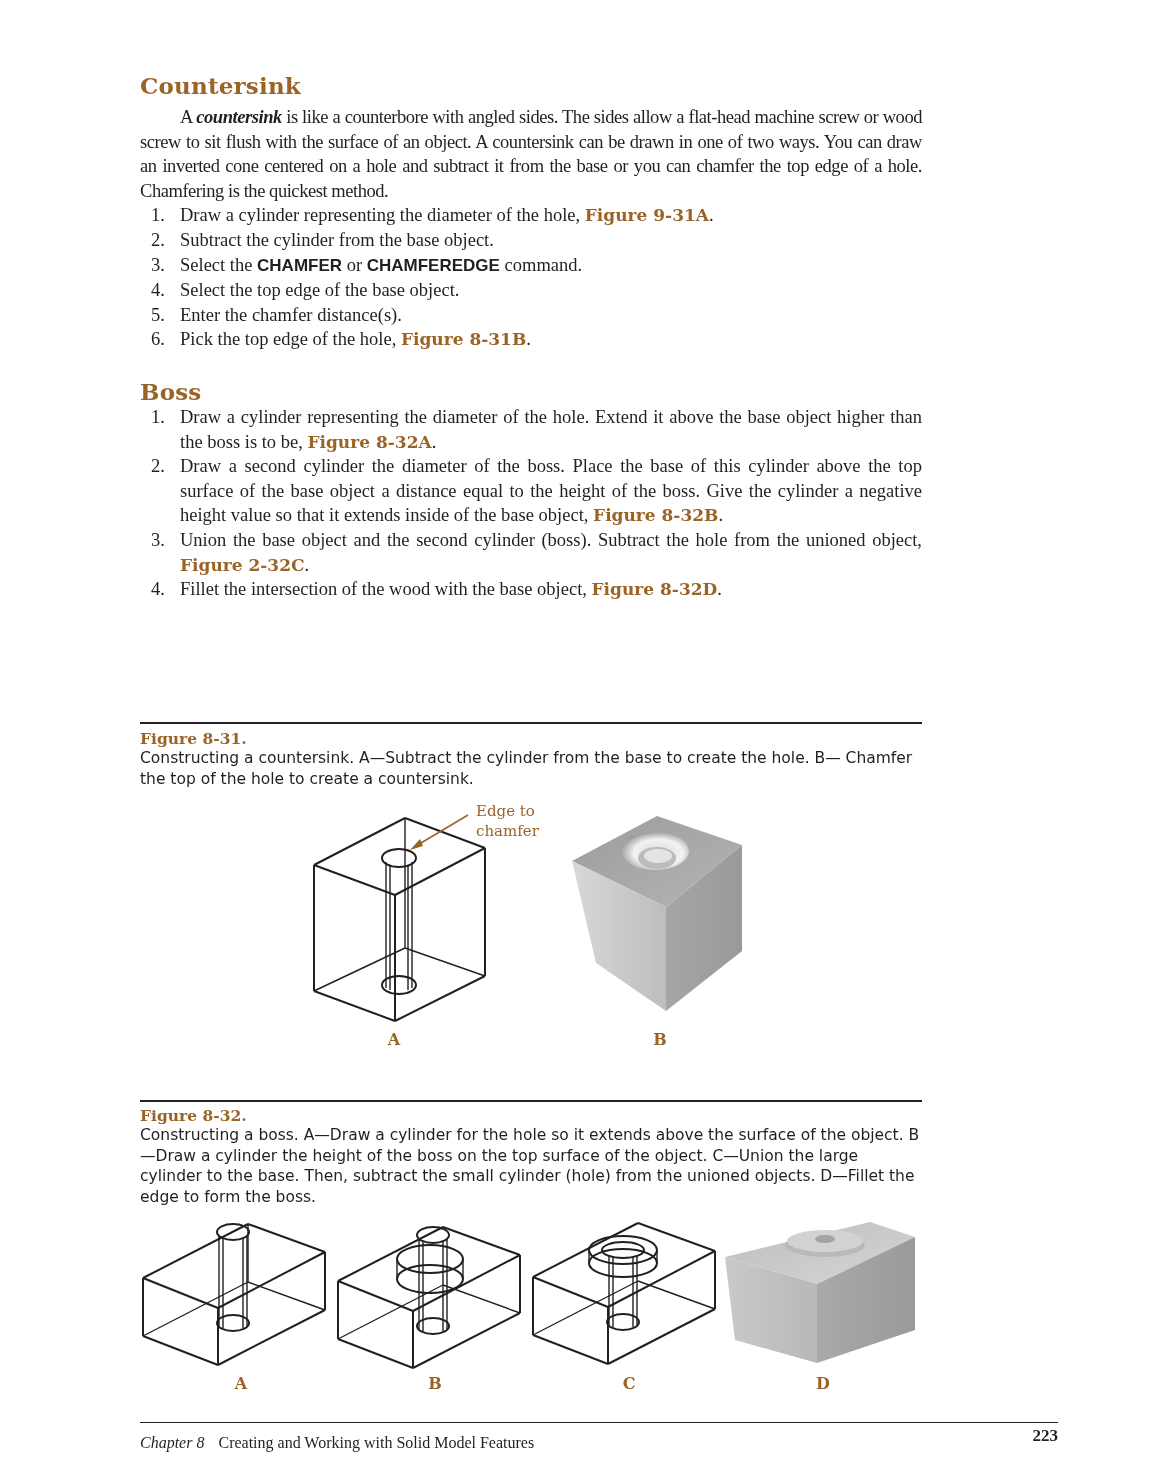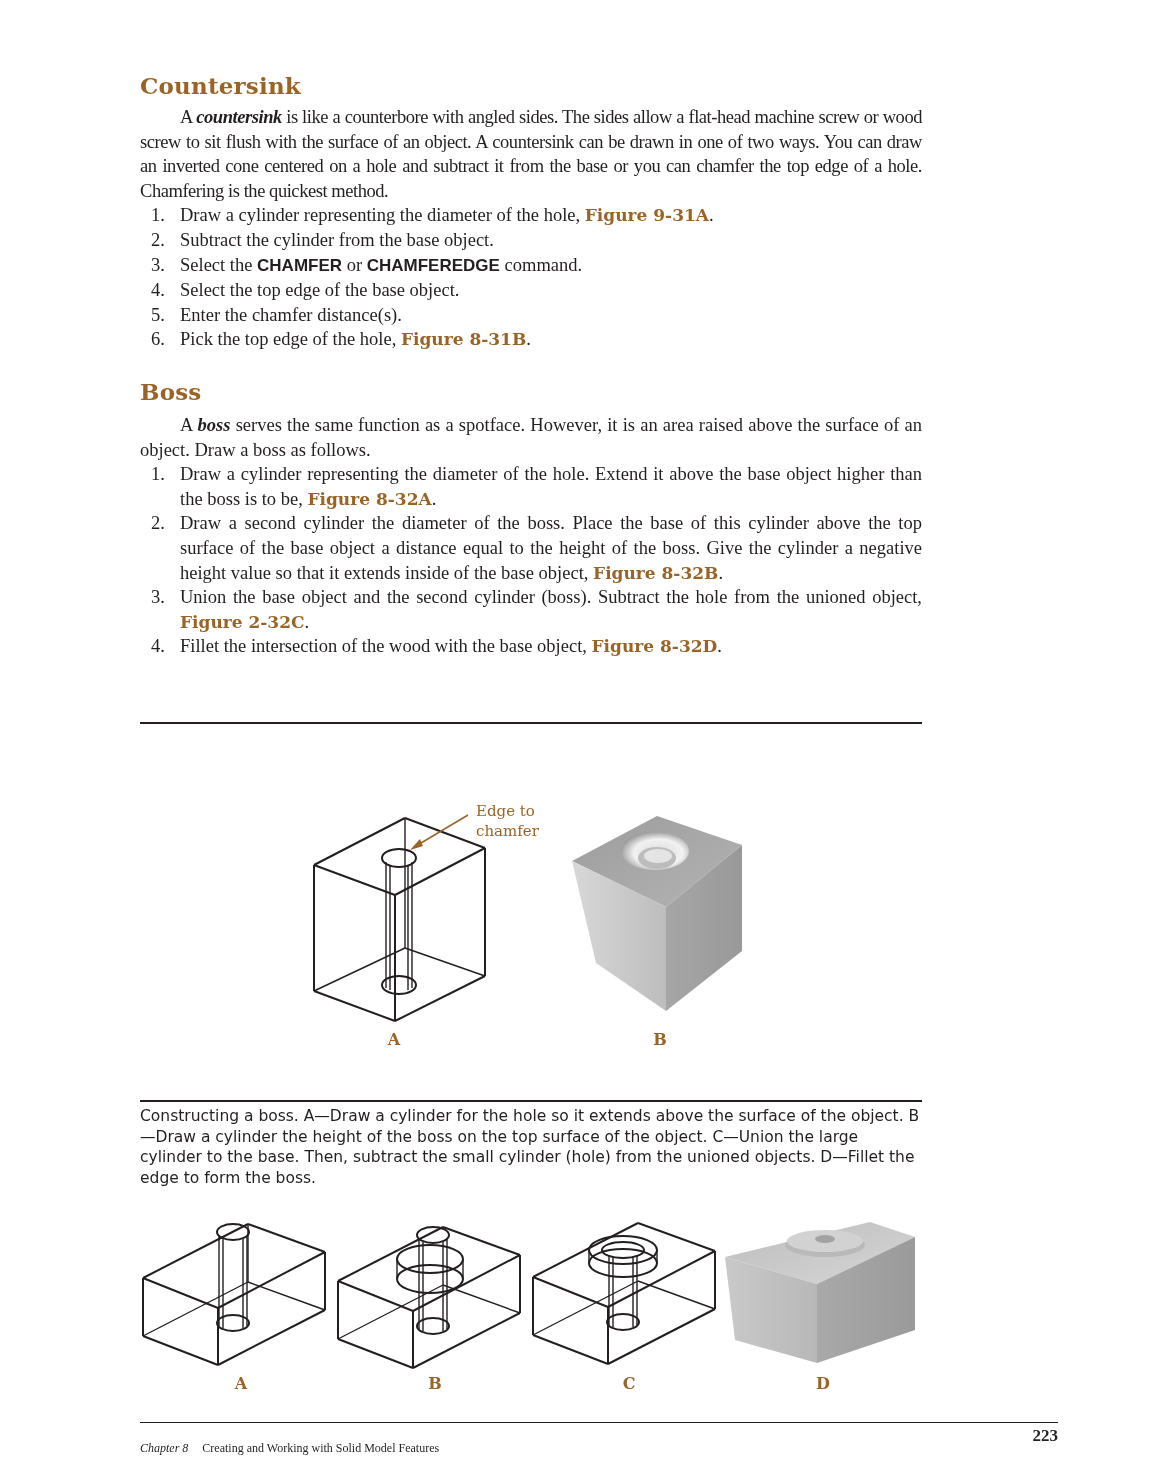--- a/index.html
+++ b/index.html
@@ -13,21 +13,21 @@
   ol li .num{position:absolute;left:11px;top:0;}
   .fref{color:#9b6427;font-weight:bold;font-family:"DejaVu Serif","Liberation Serif",serif;font-size:17px;}
   .cmd{font-family:"Liberation Sans","DejaVu Sans",sans-serif;font-weight:bold;font-size:17px;}
   .rule{position:absolute;left:140px;width:782px;height:0;border-top:2px solid #231f20;}
   .figlabel{font-family:"DejaVu Serif","Liberation Serif",serif;font-weight:bold;color:#9b6427;font-size:15.5px;}
   .figcap{font-family:"DejaVu Sans","Liberation Sans",sans-serif;font-size:15.5px;line-height:20.5px;color:#231f20;}
   .caption-wrap{position:absolute;left:140px;width:782px;}
   svg text.lbl{font-family:"DejaVu Serif","Liberation Serif",serif;font-weight:bold;fill:#9b6427;font-size:16px;}
   svg text.callout{font-family:"DejaVu Serif","Liberation Serif",serif;fill:#9b6427;font-size:15px;}
   .footer{position:absolute;left:140px;width:918px;top:1422px;border-top:1.5px solid #231f20;}
-  .footer .left{position:absolute;left:0;top:18px;font-size:12px;}
+  .footer .left{position:absolute;left:0;top:11px;font-size:16px;}
   .footer .left em{font-style:italic;margin-right:14px;}
   .footer .right{position:absolute;right:0;top:3px;font-size:17px;font-weight:bold;}
   .wire line,.wire ellipse,.wire path{stroke:#231f20;stroke-width:2;fill:none;}
   .wire .thin{stroke-width:1.4;}
 </style>
 </head>
 <body>
 
 <div class="col" style="top:72px;">
   <h2>Countersink</h2>
@@ -37,31 +37,32 @@
     <li><span class="num">2.</span><span>Subtract the cylinder from the base object.</span></li>
     <li><span class="num">3.</span><span>Select the </span><span class="cmd">CHAMFER</span><span> or </span><span class="cmd">CHAMFEREDGE</span><span> command.</span></li>
     <li><span class="num">4.</span><span>Select the top edge of the base object.</span></li>
     <li><span class="num">5.</span><span>Enter the chamfer distance(s).</span></li>
     <li><span class="num">6.</span><span>Pick the top edge of the hole, </span><span class="fref">Figure 8-31B</span><span>.</span></li>
   </ol>
 </div>
 
 <div class="col" style="top:378px;">
   <h2>Boss</h2>
-  <p class="para" style="margin-top:8px;"><span>A </span><b><i>boss</i></b><span> serves the same function as a spotface. However, it is an area raised above the surface of an object. Draw a boss as follows.</span></p>
   <ol>
     <li><span class="num">1.</span><span>Draw a cylinder representing the diameter of the hole. Extend it above the base object higher than the boss is to be, </span><span class="fref">Figure 8-32A</span><span>.</span></li>
     <li><span class="num">2.</span><span>Draw a second cylinder the diameter of the boss. Place the base of this cylinder above the top surface of the base object a distance equal to the height of the boss. Give the cylinder a negative height value so that it extends inside of the base object, </span><span class="fref">Figure 8-32B</span><span>.</span></li>
     <li><span class="num">3.</span><span>Union the base object and the second cylinder (boss). Subtract the hole from the unioned object, </span><span class="fref">Figure 2-32C</span><span>.</span></li>
     <li><span class="num">4.</span><span>Fillet the intersection of the wood with the base object, </span><span class="fref">Figure 8-32D</span><span>.</span></li>
   </ol>
 </div>
 
 <div class="rule" style="top:722px;"></div>
 <div class="caption-wrap" style="top:729px;">
+  <div class="figlabel">Figure 8-31.</div>
+  <div class="figcap">Constructing a countersink. A—Subtract the cylinder from the base to create the hole. B— Chamfer the top of the hole to create a countersink.</div>
 </div>
 
 <svg style="position:absolute;left:300px;top:798px;" width="460" height="260">
 
   <g class="wire">
     <line x1="14" y1="67" x2="105" y2="20"></line>
     <line x1="105" y1="20" x2="185" y2="50"></line>
     <line x1="14" y1="67" x2="95" y2="97"></line>
     <line x1="95" y1="97" x2="185" y2="50"></line>
     <line x1="14" y1="67" x2="14" y2="193"></line>
@@ -113,20 +114,21 @@
     <polygon points="366,109 442,47 442,153 366,213" fill="url(#gSideB)"></polygon>
     <ellipse cx="355" cy="53" rx="34" ry="19" fill="url(#gHole)"></ellipse>
     <ellipse cx="357" cy="60" rx="19" ry="11" fill="#bcbcbc"></ellipse>
     <ellipse cx="358" cy="58" rx="14" ry="7" fill="#e4e4e4"></ellipse>
   </g>
   <text class="lbl" x="360" y="247" text-anchor="middle">B</text>
 </svg>
 
 <div class="rule" style="top:1100px;"></div>
 <div class="caption-wrap" style="top:1106px;">
+  <div class="figlabel">Figure 8-32.</div>
   <div class="figcap">Constructing a boss. A—Draw a cylinder for the hole so it extends above the surface of the object. B—Draw a cylinder the height of the boss on the top surface of the object. C—Union the large cylinder to the base. Then, subtract the small cylinder (hole) from the unioned objects. D—Fillet the edge to form the boss.</div>
 </div>
 
 <svg style="position:absolute;left:135px;top:1212px;" width="800" height="190">
   <defs>
     <linearGradient id="gFrontD" x1="0" y1="0" x2="1" y2="0">
       <stop offset="0" stop-color="#c9c9c9"></stop>
         <stop offset="1" stop-color="#b8b8b8"></stop>
     </linearGradient>
     <linearGradient id="gSideD" x1="0" y1="0" x2="1" y2="0">

